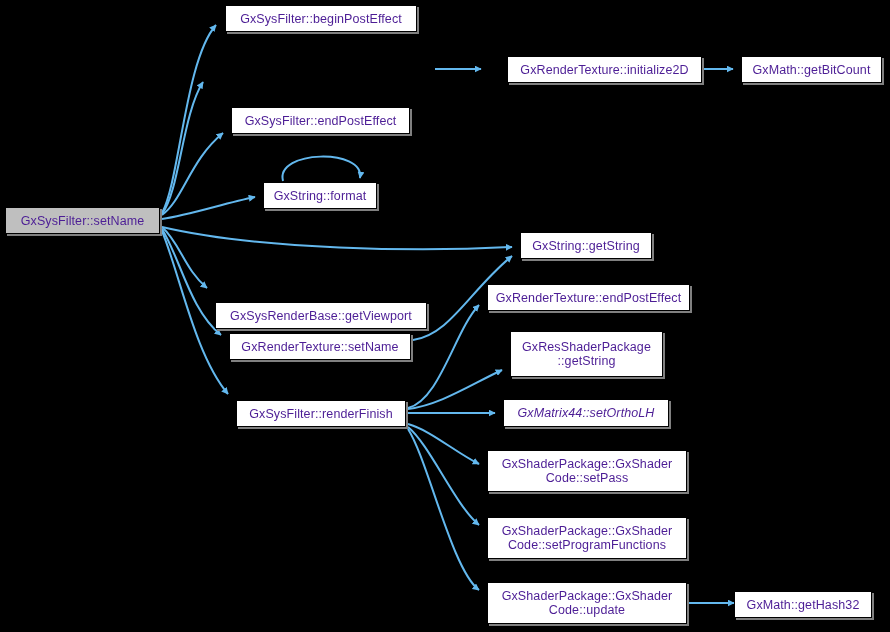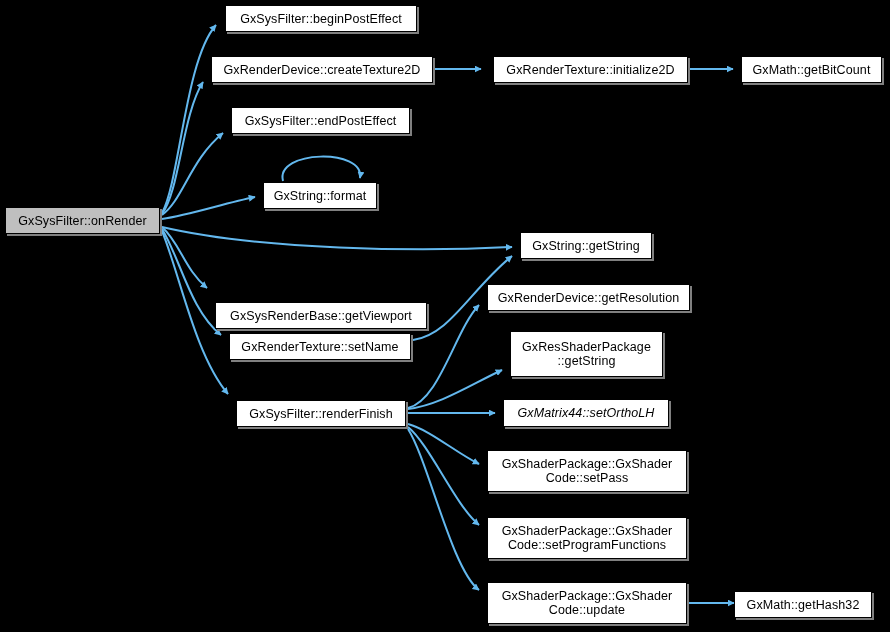--- a/index.html
+++ b/index.html
@@ -27,21 +27,21 @@
   .node {
     position: absolute;
     box-sizing: border-box;
     background: #ffffff;
     border: 1px solid #000000;
     box-shadow: 2px 2px 0 0 #808080;
     display: flex;
     align-items: center;
     justify-content: center;
     text-align: center;
-    color: #000000;
+    color: #4c1d95;
     font-size: 12.5px;
     line-height: 14px;
     letter-spacing: 0.1px;
     white-space: pre-line;
     padding: 0 3px;
   }
   .node.current {
     background: #bfbfbf;
   }
 </style>
@@ -68,32 +68,31 @@
       <path d="M 283,181 C 275,150 365,148 360,178" fill="none" stroke="#63b8ee" stroke-width="2" marker-end="url(#arrowhead)"></path>
       <path d="M 413,340 C 450,335 470,290 512,256" fill="none" stroke="#63b8ee" stroke-width="2" marker-end="url(#arrowhead)"></path>
       <path d="M 408,408 C 440,400 455,330 479,305" fill="none" stroke="#63b8ee" stroke-width="2" marker-end="url(#arrowhead)"></path>
       <path d="M 408,409 C 440,405 470,385 502,370" fill="none" stroke="#63b8ee" stroke-width="2" marker-end="url(#arrowhead)"></path>
       <path d="M 408,413 L 495,413" fill="none" stroke="#63b8ee" stroke-width="2" marker-end="url(#arrowhead)"></path>
       <path d="M 408,424 C 430,430 455,452 479,464" fill="none" stroke="#63b8ee" stroke-width="2" marker-end="url(#arrowhead)"></path>
       <path d="M 408,427 C 430,445 455,505 479,525" fill="none" stroke="#63b8ee" stroke-width="2" marker-end="url(#arrowhead)"></path>
       <path d="M 408,429 C 428,460 452,570 479,590" fill="none" stroke="#63b8ee" stroke-width="2" marker-end="url(#arrowhead)"></path>
       <path d="M 689,603 L 734,603" fill="none" stroke="#63b8ee" stroke-width="2" marker-end="url(#arrowhead)"></path>
     </svg>
-<div class="node current" style="left: 5px; top: 207px; width: 155px; height: 27px;">GxSysFilter::onRender</div>
+<div class="node current" style="left: 5px; top: 207px; width: 155px; height: 27px;">GxSysFilter::setName</div>
     <div class="node" style="left: 225px; top: 5px; width: 192px; height: 27px;">GxSysFilter::beginPostEffect</div>
-    <div class="node" style="left: 211px; top: 56px; width: 222px; height: 27px;">GxRenderDevice::createTexture2D</div>
     <div class="node" style="left: 231px; top: 107px; width: 179px; height: 27px;">GxSysFilter::endPostEffect</div>
     <div class="node" style="left: 263px; top: 182px; width: 114px; height: 27px;">GxString::format</div>
     <div class="node" style="left: 215px; top: 283px; width: 212px; height: 27px; margin-top: 19px;">GxSysRenderBase::getViewport</div>
     <div class="node" style="left: 229px; top: 333px; width: 182px; height: 27px;">GxRenderTexture::setName</div>
     <div class="node" style="left: 236px; top: 400px; width: 170px; height: 27px;">GxSysFilter::renderFinish</div>
-    <div class="node" style="left: 493px; top: 56px; width: 195px; height: 27px;">GxRenderTexture::initialize2D</div>
+    <div class="node" style="left: 507px; top: 56px; width: 195px; height: 27px;">GxRenderTexture::initialize2D</div>
     <div class="node" style="left: 520px; top: 232px; width: 132px; height: 27px;">GxString::getString</div>
     <div class="node" style="left: 741px; top: 56px; width: 141px; height: 27px;">GxMath::getBitCount</div>
-    <div class="node" style="left: 487px; top: 284px; width: 203px; height: 27px;">GxRenderDevice::getResolution</div>
+    <div class="node" style="left: 487px; top: 284px; width: 203px; height: 27px;">GxRenderTexture::endPostEffect</div>
     <div class="node" style="left: 510px; top: 331px; width: 153px; height: 46px;">GxResShaderPackage
 ::getString</div>
     <div class="node" style="left: 503px; top: 399px; width: 166px; height: 28px; font-style: italic;">GxMatrix44::setOrthoLH</div>
     <div class="node" style="left: 487px; top: 450px; width: 200px; height: 42px;">GxShaderPackage::GxShader
 Code::setPass</div>
     <div class="node" style="left: 487px; top: 517px; width: 200px; height: 42px;">GxShaderPackage::GxShader
 Code::setProgramFunctions</div>
     <div class="node" style="left: 487px; top: 582px; width: 200px; height: 42px;">GxShaderPackage::GxShader
 Code::update</div>
     <div class="node" style="left: 734px; top: 591px; width: 138px; height: 27px; text-align: center;">GxMath::getHash32</div>

